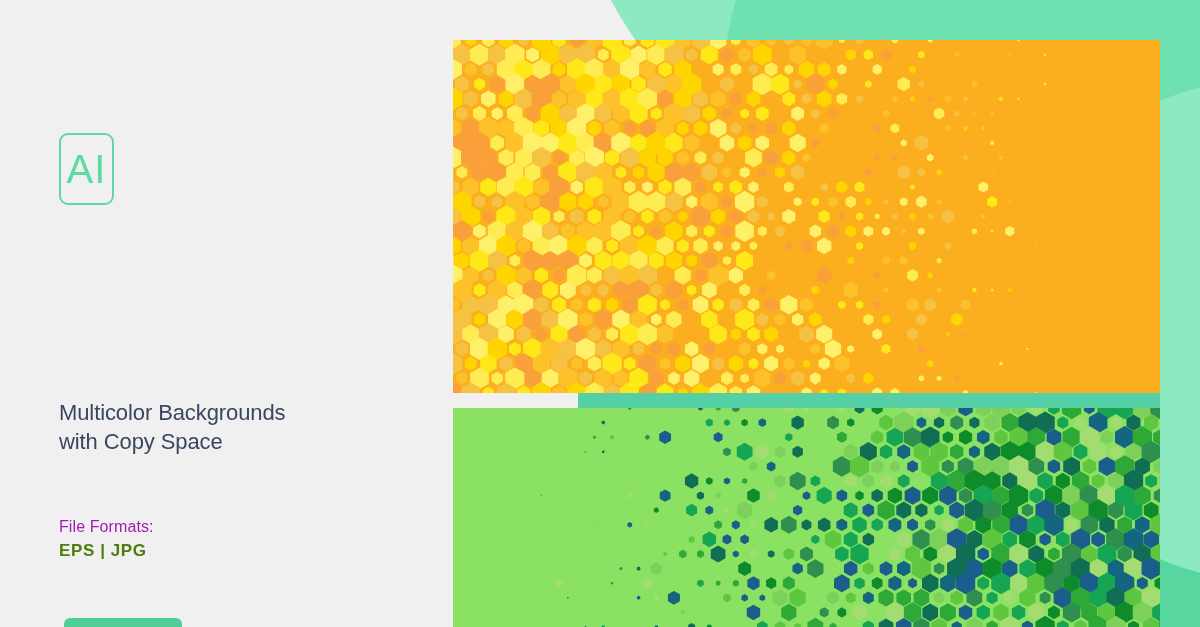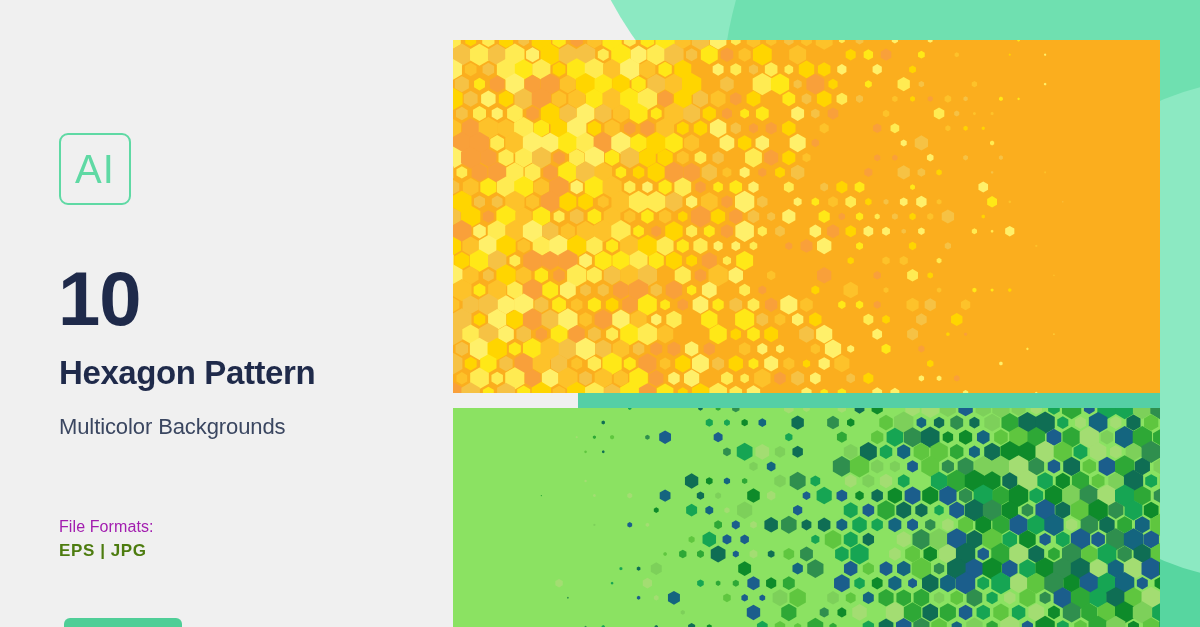--- a/index.html
+++ b/index.html
@@ -14,41 +14,41 @@
   
   .bg-layer { position:absolute; inset:0; width:1200px; height:627px; }
 
   
   .sidebar {
     position:absolute; left:0; top:0; width:453px; height:627px;
     background:#F0F0F0; z-index:30;
   }
   .ai-badge {
     position:absolute; left:59px; top:133px;
-    width:72px; height:72px;
+    width:55px; height:72px;
     border:2.5px solid #5FD9A4; border-radius:9px;
     display:flex; align-items:center; justify-content:center;
   }
   .ai-badge-text {
     font-size:40px; color:#5FD9A4; font-weight:400;
     letter-spacing:1px; line-height:1;
     font-family:"Liberation Sans", sans-serif;
   }
   .count {
     position:absolute; left:58px; top:261px;
     font-size:76px; font-weight:bold; color:#1F2A4A;
     letter-spacing:-1px; line-height:1;
   }
   .title {
     position:absolute; left:59px; top:355px;
     font-size:33px; font-weight:bold; color:#1F2A4A;
     letter-spacing:-0.4px; line-height:1.1;
   }
   .subtitle {
-    position:absolute; left:59px; top:412px;
+    position:absolute; left:59px; top:398px;
     font-size:22px; font-weight:500; color:#3A4660;
     line-height:1.32; letter-spacing:-0.1px;
   }
   .formats-label {
     position:absolute; left:59px; top:518px;
     font-size:16px; font-weight:400; color:#a21caf;
     letter-spacing:0.1px;
   }
   .formats-value {
     position:absolute; left:59px; top:541px;
@@ -1291,26 +1291,25 @@
         <path d="M724.68 225.85L731.38 229.73L731.38 237.47L724.68 241.35L717.97 237.47L717.97 229.73Z" fill="#2F8F4E"></path>
       </svg>
   </div>
 
   <div class="sidebar">
 
     <div class="ai-badge">
       <span class="ai-badge-text">AI</span>
     </div>
 
-    <div class="count">10</div>
-
-    <div class="title">Hexagon Pattern</div>
+
 
     <div class="subtitle">
       <div>Multicolor Backgrounds</div>
+      <div>with Copy Space</div>
     </div>
 
     <div class="formats-label">File Formats:</div>
     <div class="formats-value">EPS  |  JPG</div>
 
     <div class="cta-button"></div>
   </div>
 
 </div>
 

